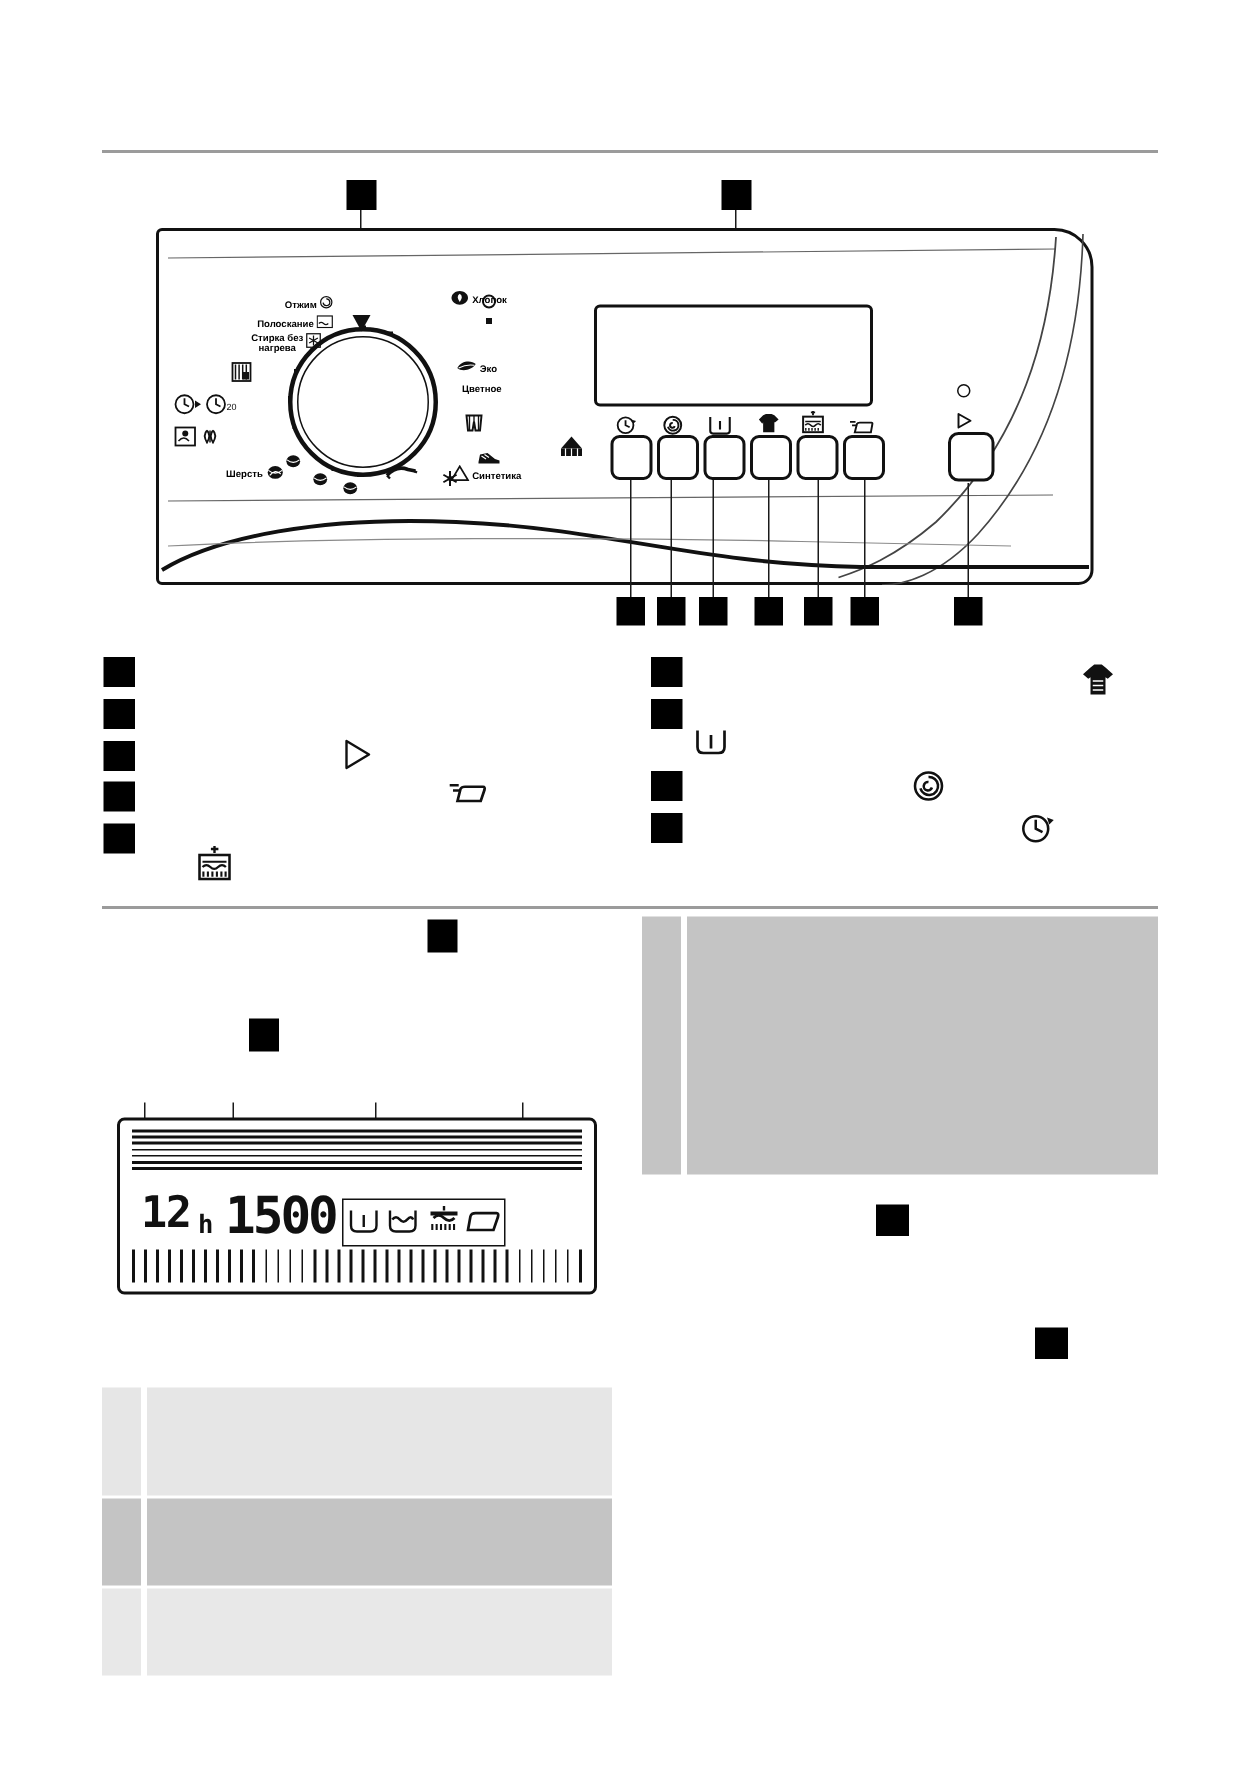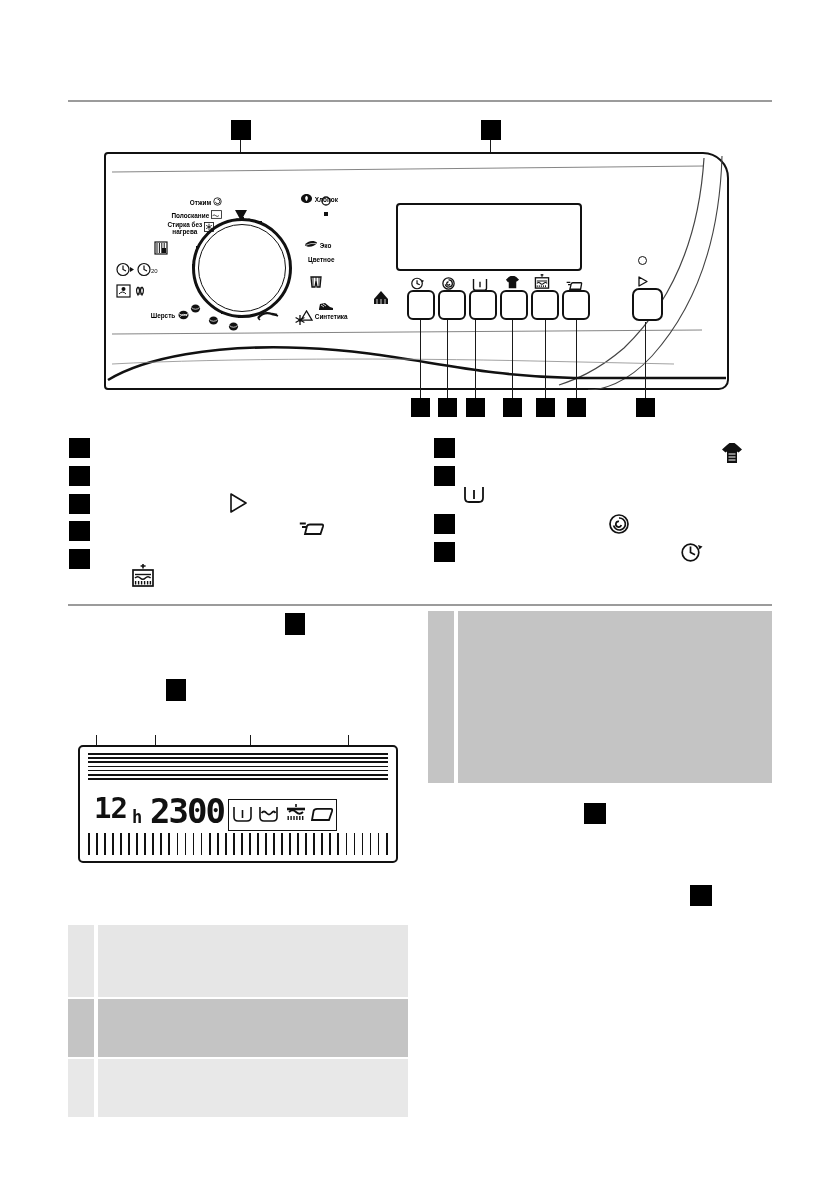--- a/index.html
+++ b/index.html
@@ -417,21 +417,21 @@
       <i></i>
       <i></i>
       <i></i>
       <i></i>
       <i></i>
   </div>
 
   <div class="seg" style="left:14px;top:44px;font-size:29px;letter-spacing:-1px">12</div>
   <div class="seg" style="left:52px;top:60px;font-size:17px">h</div>
 
-  <div class="seg" style="left:70px;top:44px;font-size:34px;letter-spacing:-2px">2300</div>
+  <div class="seg" style="left:70px;top:44px;font-size:34px;letter-spacing:-2px">1500</div>
 
   <div class="careframe" style="left:148px;top:52px;width:109px;height:32px"></div>
   <div class="abs" style="left:152px;top:58px">
     <svg width="21" height="20" viewBox="0 0 21 20">
       <path d="M2 2 V12 q0 4 4 4 h9 q4 0 4-4 V2" fill="none" stroke="#111" stroke-width="1.6"></path>
       <path d="M10.5 5 V13" stroke="#111" stroke-width="1.6"></path>
     </svg>
   </div>
   <div class="abs" style="left:178px;top:58px">
     <svg width="21" height="20" viewBox="0 0 21 20">

